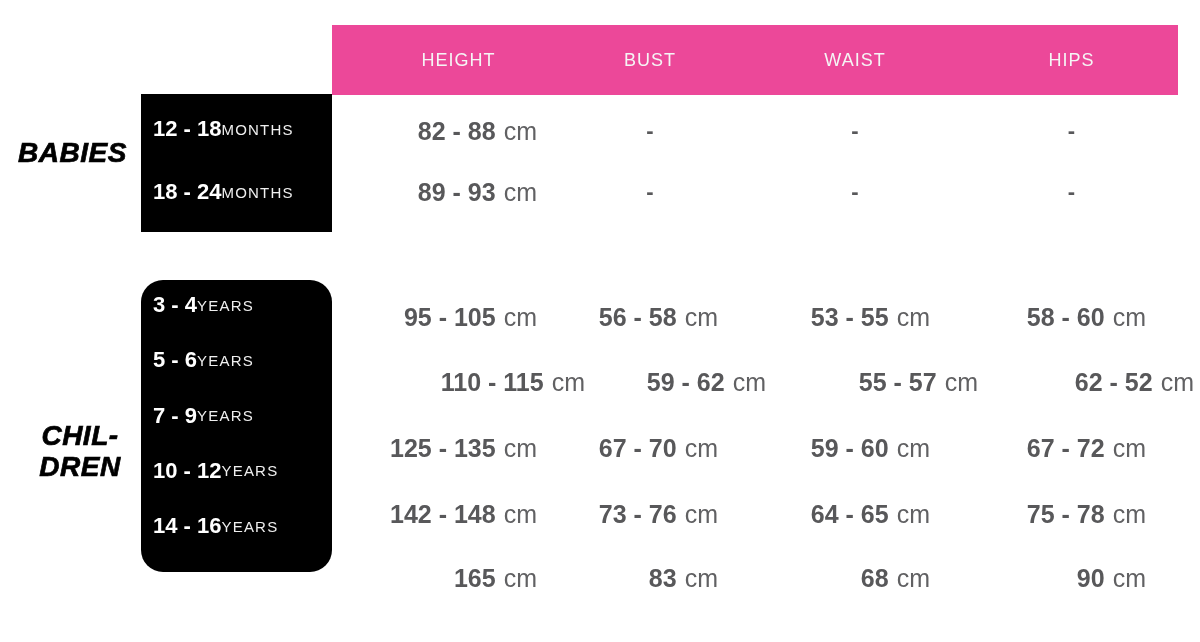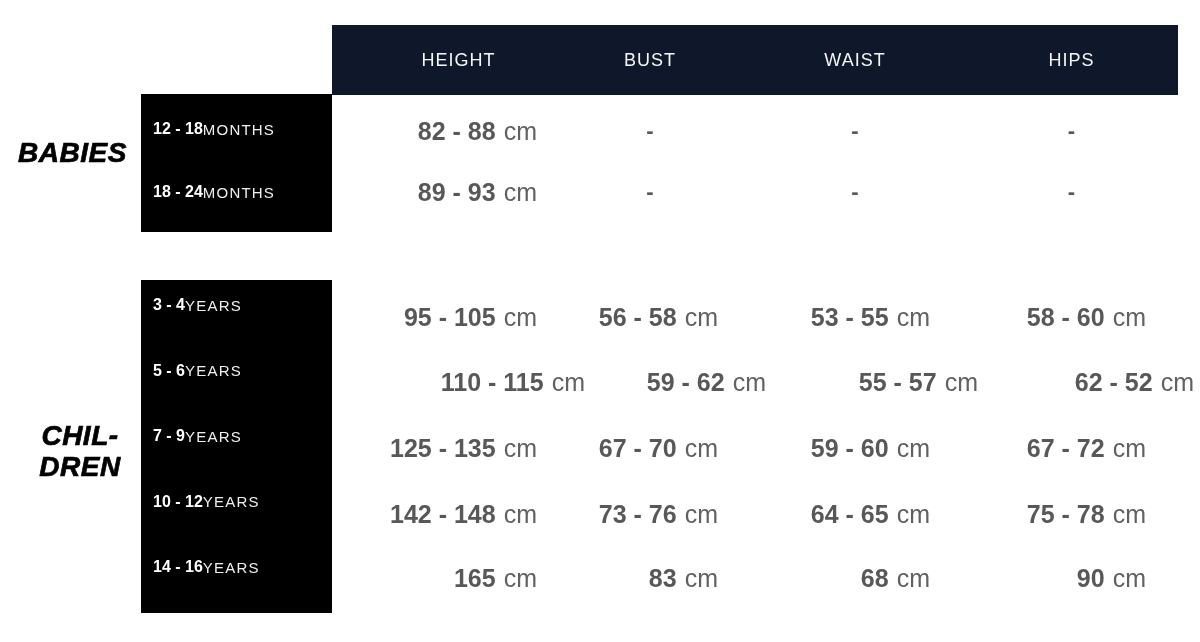--- a/index.html
+++ b/index.html
@@ -10,21 +10,21 @@
     background: #ffffff;
     font-family: "Liberation Sans", "DejaVu Sans", sans-serif;
     overflow: hidden;
   }
 
   
   .header-bar {
     position: absolute;
     left: 332px; top: 25px;
     width: 846px; height: 70px;
-    background: #0f172a;
+    background: #ec4899;
     display: grid;
     grid-template-columns: 223px 190px 220px 213px;
   }
   .hcell {
     display: flex;
     align-items: center;
     justify-content: center;
     color: #f5f5f5;
     font-size: 18px;
     letter-spacing: 1px;
@@ -52,32 +52,32 @@
     position: absolute;
     left: 141px;
     width: 191px;
     background: #000000;
     display: flex;
     flex-direction: column;
     justify-content: space-between;
     box-sizing: border-box;
   }
   .age-box.babies-box { top: 94px; height: 138px; padding: 15px 0 20px 0; }
-  .age-box.children-box { top: 280px; height: 333px; padding: 5px 0 26px 0; }
+  .age-box.children-box { top: 280px; height: 292px; padding: 5px 0 26px 0; border-radius: 22px; }
   .age-row {
     height: 40px;
     display: flex;
     align-items: center;
     padding-left: 12px;
     white-space: nowrap;
   }
   .age-num {
     color: #ffffff;
     font-weight: 700;
-    font-size: 16px;
+    font-size: 22px;
   }
   .age-unit {
     color: #efefef;
     font-size: 15px;
     letter-spacing: 1.2px;
     margin-left: 0;
   }
 
   
   .data-row {

